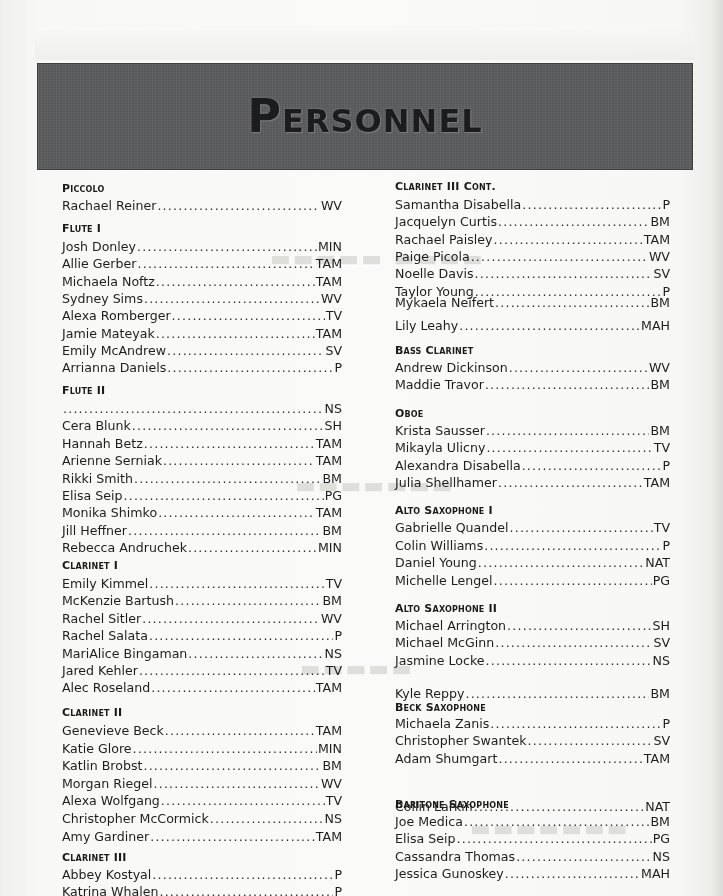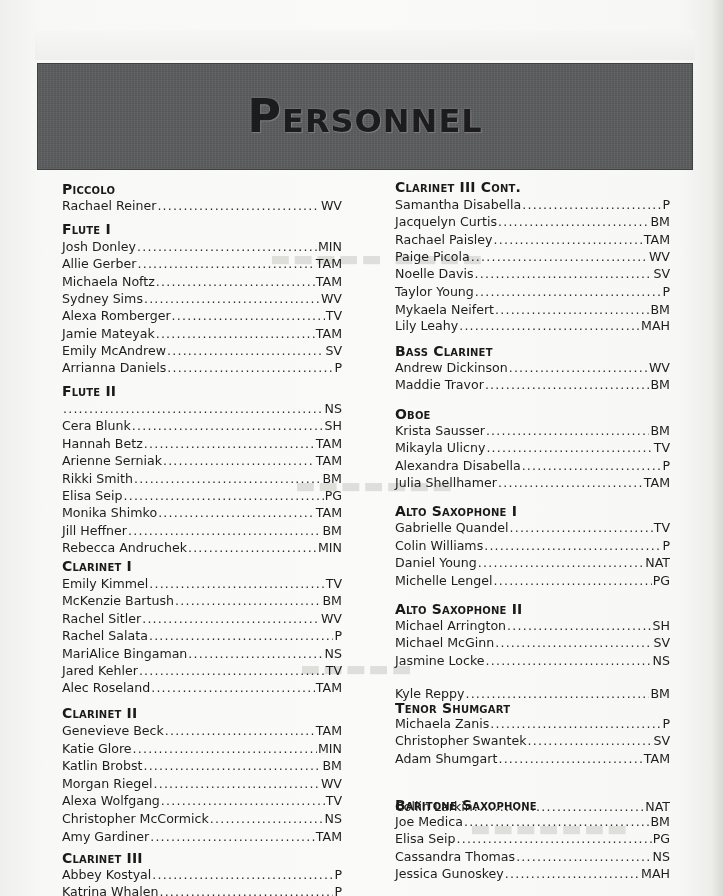--- a/index.html
+++ b/index.html
@@ -53,21 +53,21 @@
 
   .col { position:absolute; top:0; }
   .col.left { left:62px; width:280px; }
   .col.right { left:395px; width:275px; }
 
   .heading {
     position:absolute; left:0;
     font-family:"DejaVu Sans", sans-serif;
     font-weight:bold;
     font-variant:small-caps;
-    font-size:14px;
+    font-size:11px;
     letter-spacing:0.2px;
     color:#1a1a1a;
     white-space:nowrap;
     line-height:16px;
   }
   .row {
     position:absolute; left:0; right:0;
     display:flex; align-items:baseline;
     font-size:12.6px; line-height:17px;
     color:#1e1e1e;
@@ -311,21 +311,21 @@
   <div class="row" style="top:265.2px;justify-content:space-between;">
       <span class="name">Noelle Davis</span>
       <span class="dots"></span>
       <span class="code">SV</span>
     </div>
   <div class="row" style="top:282.5px;">
       <span class="name">Taylor Young</span>
       <span class="dots"></span>
       <span class="code">P</span>
     </div>
-  <div class="row" style="top:301px;">
+  <div class="row" style="top:294px;">
       <span class="name">Mykaela Neifert</span>
       <span class="dots"></span>
       <span class="code">BM</span>
     </div>
   <div class="row" style="top:317.1px;">
       <span class="name">Lily Leahy</span>
       <span class="dots"></span>
       <span class="code">MAH</span>
     </div>
 
@@ -400,21 +400,21 @@
       <span class="name">Jasmine Locke</span>
       <span class="dots"></span>
       <span class="code">NS</span>
     </div>
   <div class="row" style="top:685px;">
       <span class="name">Kyle Reppy</span>
       <span class="dots"></span>
       <span class="code">BM</span>
     </div>
 
-  <div class="heading" style="top:700px;">Tenor Shumgart</div>
+  <div class="heading" style="top:700px;">Beck Saxophone</div>
   <div class="row" style="top:715px;">
       <span class="name">Michaela Zanis</span>
       <span class="dots"></span>
       <span class="code">P</span>
     </div>
   <div class="row" style="top:732.3px;">
       <span class="name">Christopher Swantek</span>
       <span class="dots"></span>
       <span class="code">SV</span>
     </div>

